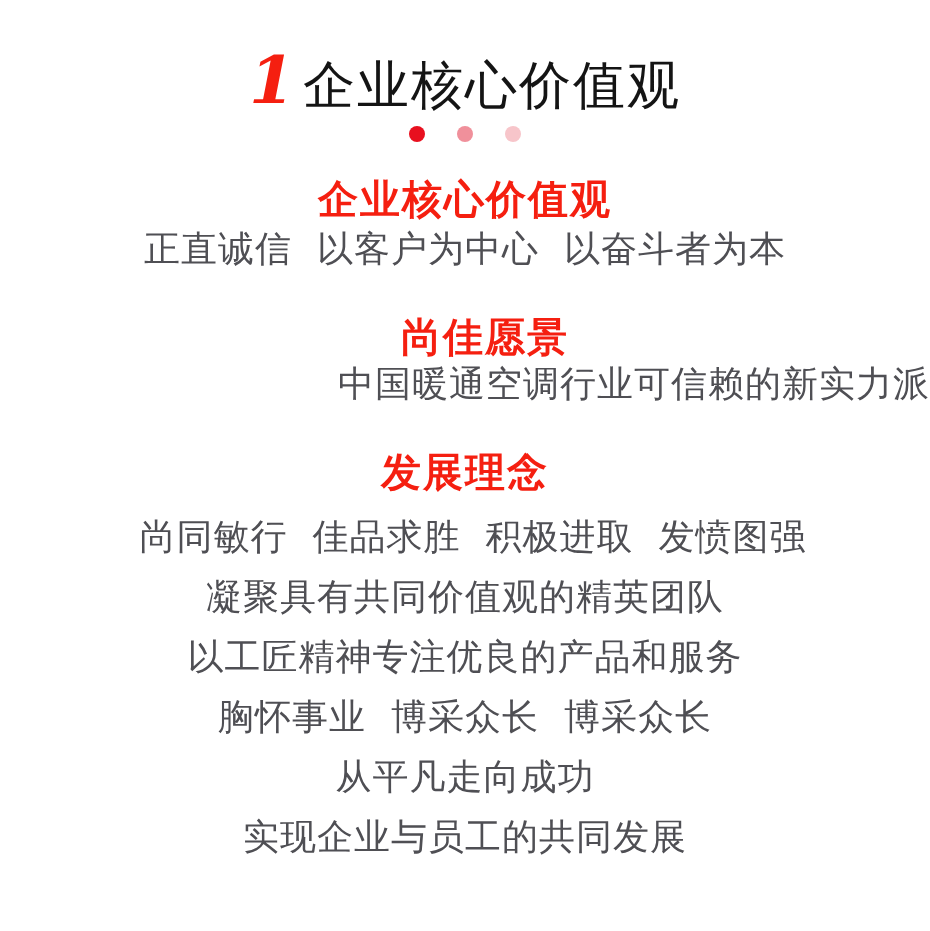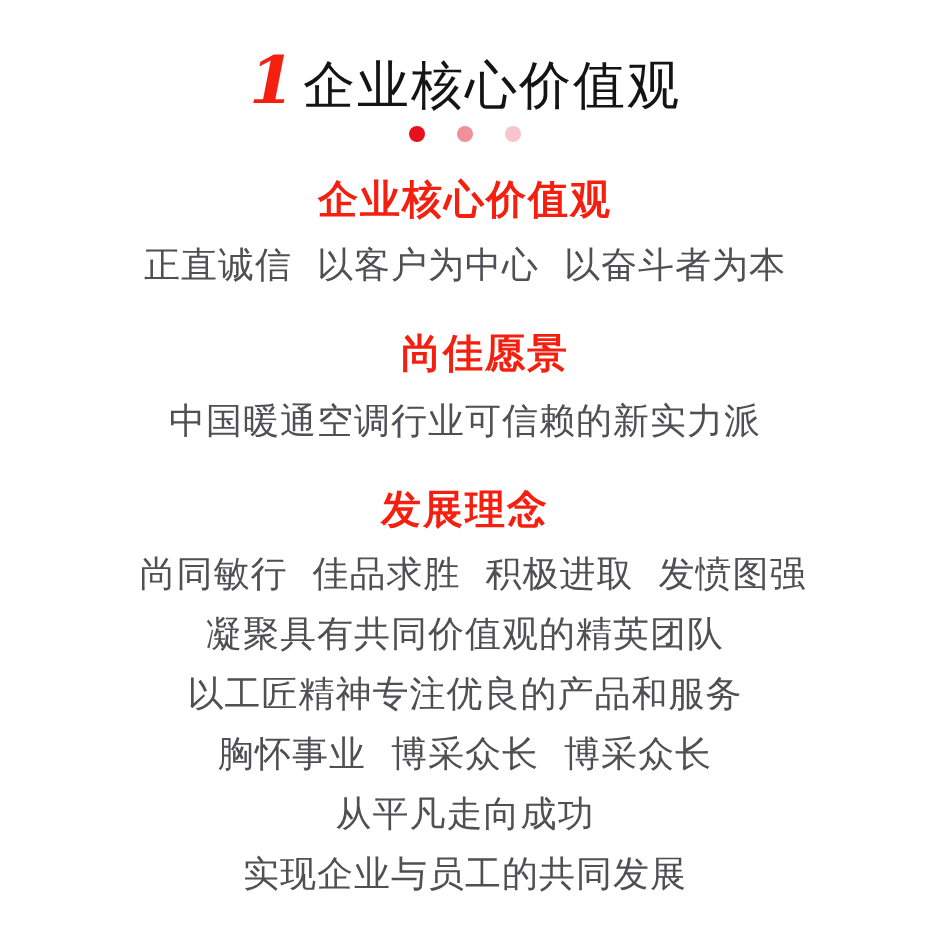--- a/index.html
+++ b/index.html
@@ -72,23 +72,23 @@
     font-size: 36px;
     font-weight: 400;
     color: #4f4f54;
     line-height: 44px;
     letter-spacing: 1px;
     word-spacing: 14px;
     white-space: pre-wrap;
   }
   .dev-line { line-height: 60px; }
   .m-h1 { margin-top: 35px; }
-  .m-b1 { margin-top: 22px; }
+  .m-b1 { margin-top: 6px; }
   .m-h2 { margin-top: 44px; padding-left: 40px; }
-  .m-b2 { margin-top: 24px; }
+  .m-b2 { margin-top: 3px; text-align: right; }
   .m-h3 { margin-top: 44px; }
   .m-l1 { margin-top: 13px; padding-left: 16px; }
 </style>
 </head>
 <body>
 
 <div class="page">
 
   <div class="title-row">
     <span class="title-num">1</span><span class="title-text">企业核心价值观</span>

